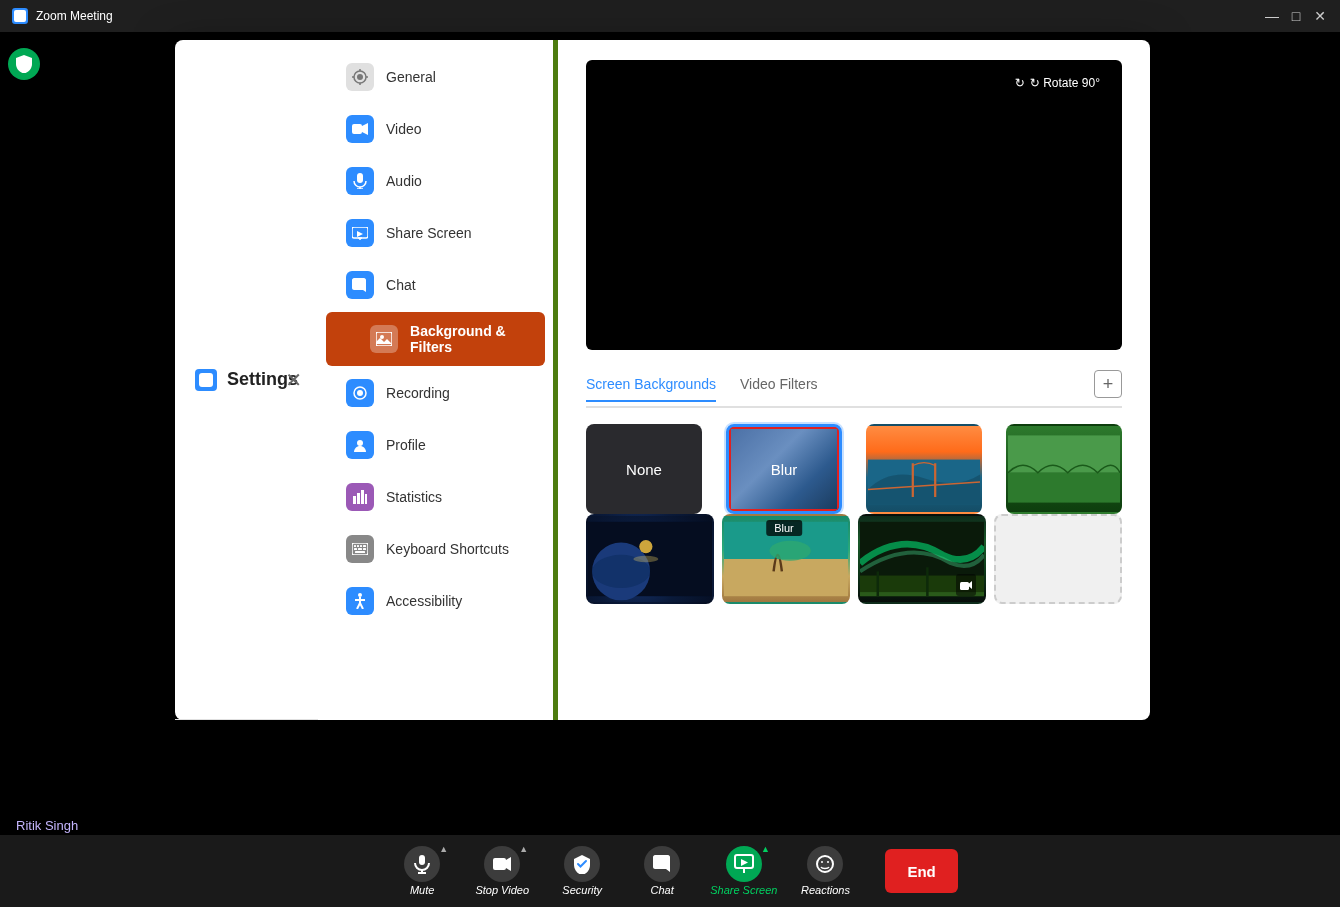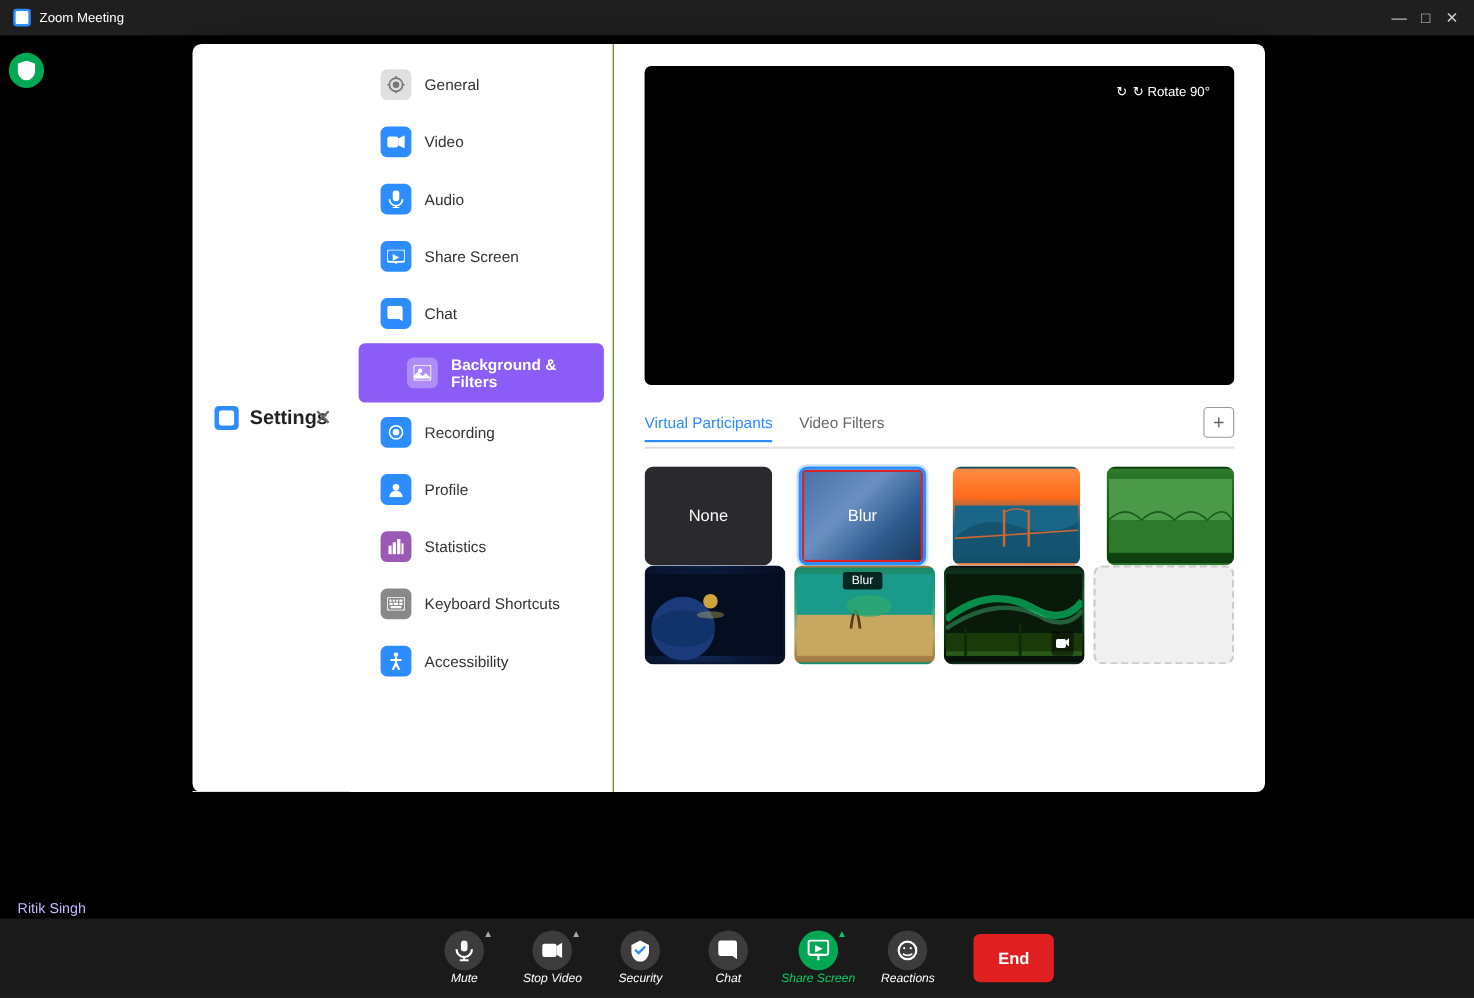--- a/index.html
+++ b/index.html
@@ -190,34 +190,34 @@
     
     .settings-body {
       display: flex;
       flex: 1;
       overflow: hidden;
     }
 
     
     .settings-sidebar {
       width: 240px;
-      border-right: 1px solid #4d7c0f;
+      border-right: 5px solid #4d7c0f;
       padding: 10px 0;
       overflow-y: auto;
     }
     .sidebar-item {
       display: flex;
       align-items: center;
       padding: 11px 20px;
       cursor: pointer;
       border-radius: 6px;
       margin: 2px 8px;
     }
     .sidebar-item.active {
-      background: #8b5cf6;
+      background: #c2410c;
       padding-left: 44px;
     }
     .sidebar-item.active .sidebar-label {
       color: #fff;
       font-weight: 600;
     }
     .sidebar-icon {
       width: 28px; height: 28px;
       border-radius: 6px;
       margin-right: 12px;
@@ -579,21 +579,21 @@
     <div class="settings-content">
 
       <div class="video-preview">
         <button class="rotate-btn">
           <span>↻</span>
           <span style="font-size:12px;">↻ Rotate 90°</span>
         </button>
       </div>
 
       <div class="bg-tabs">
-        <span class="bg-tab active">Virtual Participants</span>
+        <span class="bg-tab active">Screen Backgrounds</span>
         <span class="bg-tab">Video Filters</span>
         <button class="tab-add-btn">+</button>
       </div>
 
       <div class="bg-grid">
 
         <div class="bg-thumb bg-thumb-none">
           <span style="color:#fff;font-size:15px;">None</span>
         </div>
 

